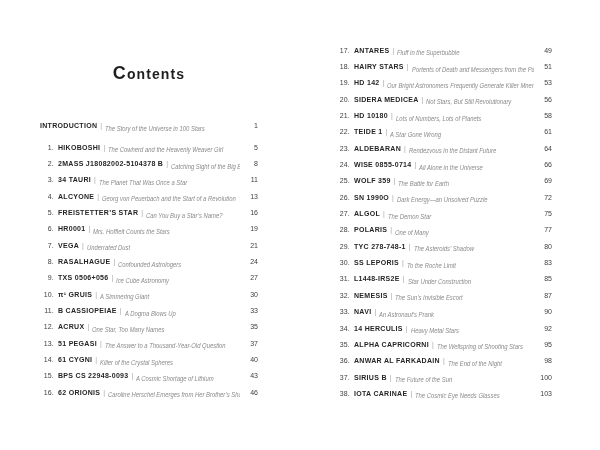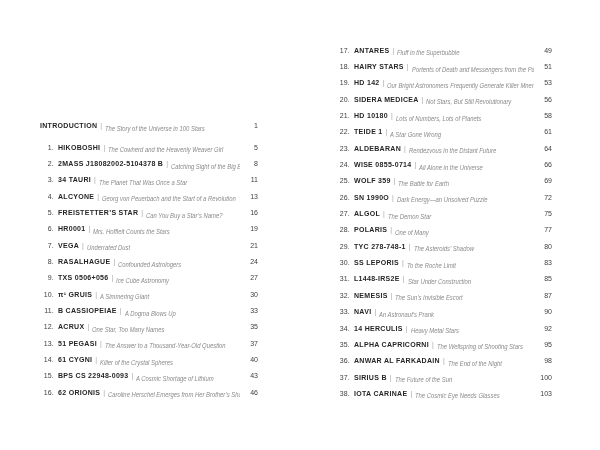--- a/index.html
+++ b/index.html
@@ -71,20 +71,21 @@
     text-align:right;
     font-size:7px;
     color:var(--c-page, #3e3e3e);
   }
 </style>
 </head>
 <body>
 
 <div class="spread" style="--c-heading: #1e1e1e; --c-name: #262626; --c-num: #3e3e3e; --c-sub: #8a8a8a; --c-sep: #a8a8a8; --c-page: #3e3e3e; background: rgb(255, 255, 255);">
 
+  <div class="contents-title">Contents</div>
 
   <div class="intro-row">
     <span class="name">INTRODUCTION</span>
     <span class="sep">|</span>
     <span class="sub-wrap"><span class="sub">The Story of the Universe in 100 Stars</span></span>
     <span class="page">1</span>
   </div>
 
   <div class="toc-col left">
       <div class="toc-row">

